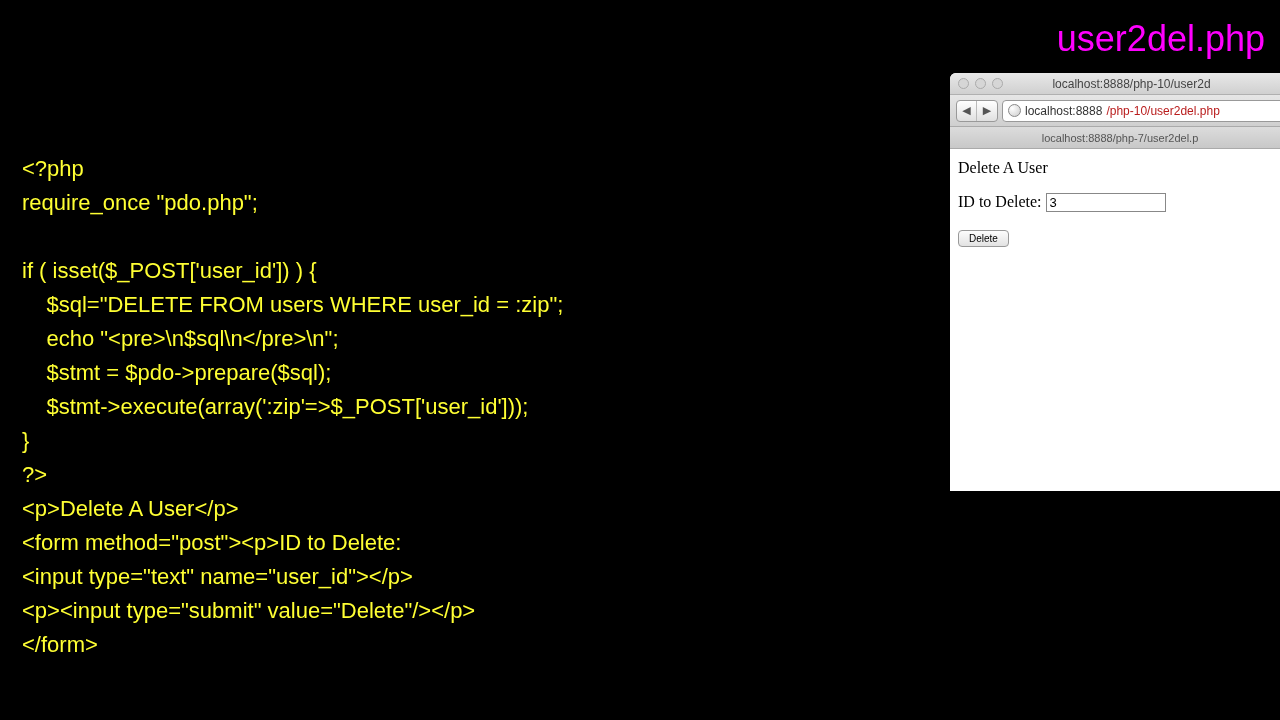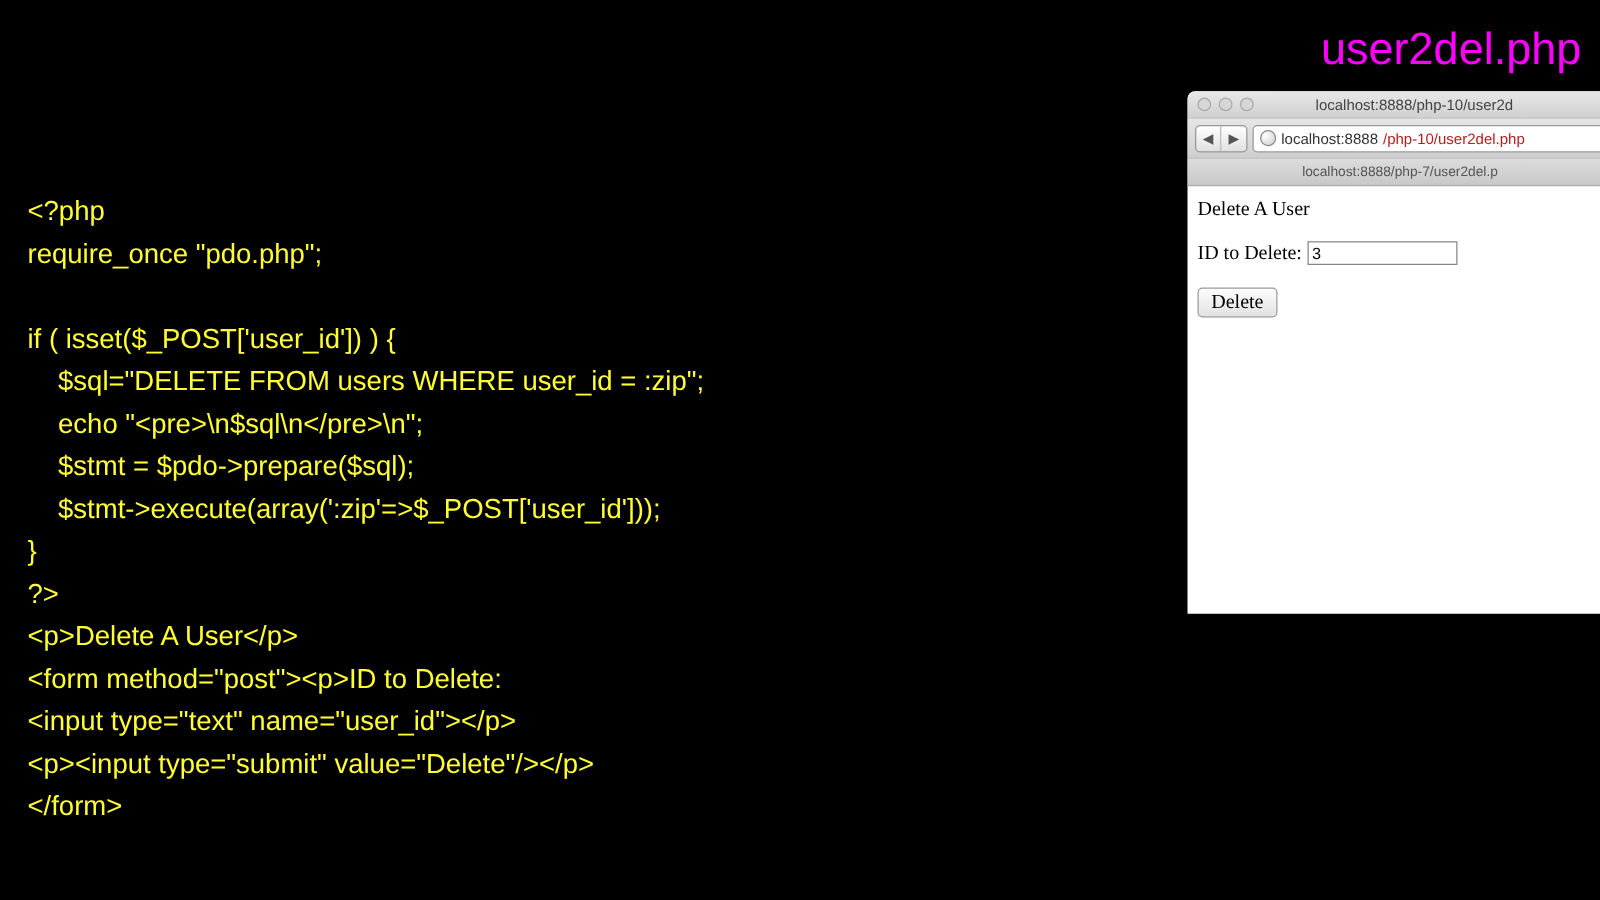--- a/index.html
+++ b/index.html
@@ -136,26 +136,26 @@
     width: 120px;
     height: 19px;
     border: 1px solid #888;
     font-size: 13px;
     padding: 1px 3px;
     vertical-align: baseline;
     font-family: Arial, sans-serif;
   }
   .delete-btn {
     margin-top: 18px;
-    font-size: 16px;
+    font-size: 10px;
     padding: 2px 10px;
     border: 1px solid #999;
     border-radius: 4px;
     background: linear-gradient(#fdfdfd,#e2e2e2);
-    font-family: Liberation Serif, serif;
+    font-family: Liberation Sans, sans-serif;
     cursor: pointer;
     text-align: right;
   }
 </style>
 </head>
 <body>
 
 <div class="filename">user2del.php</div>
 
 <div class="code" id="code-block">&lt;?php

